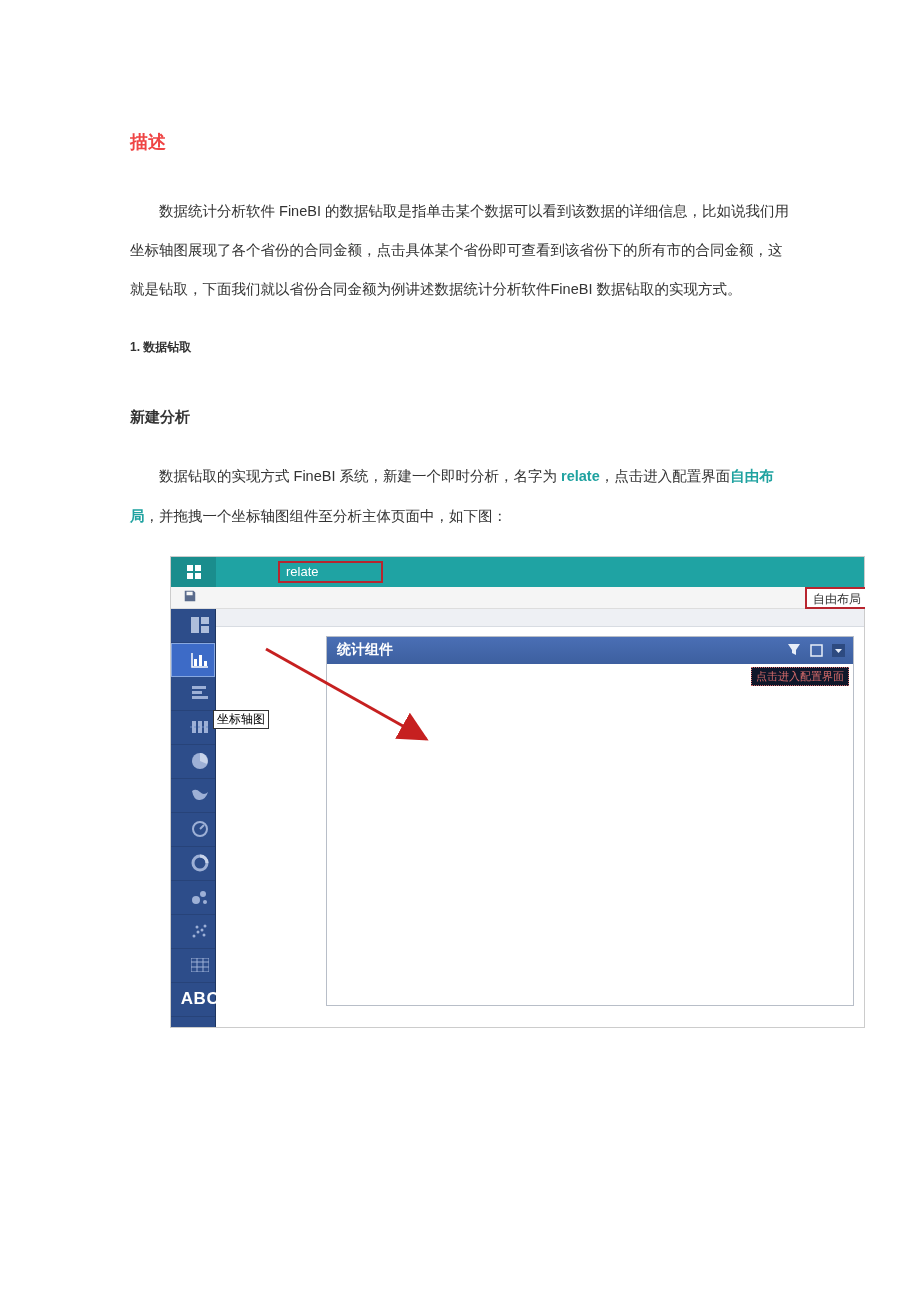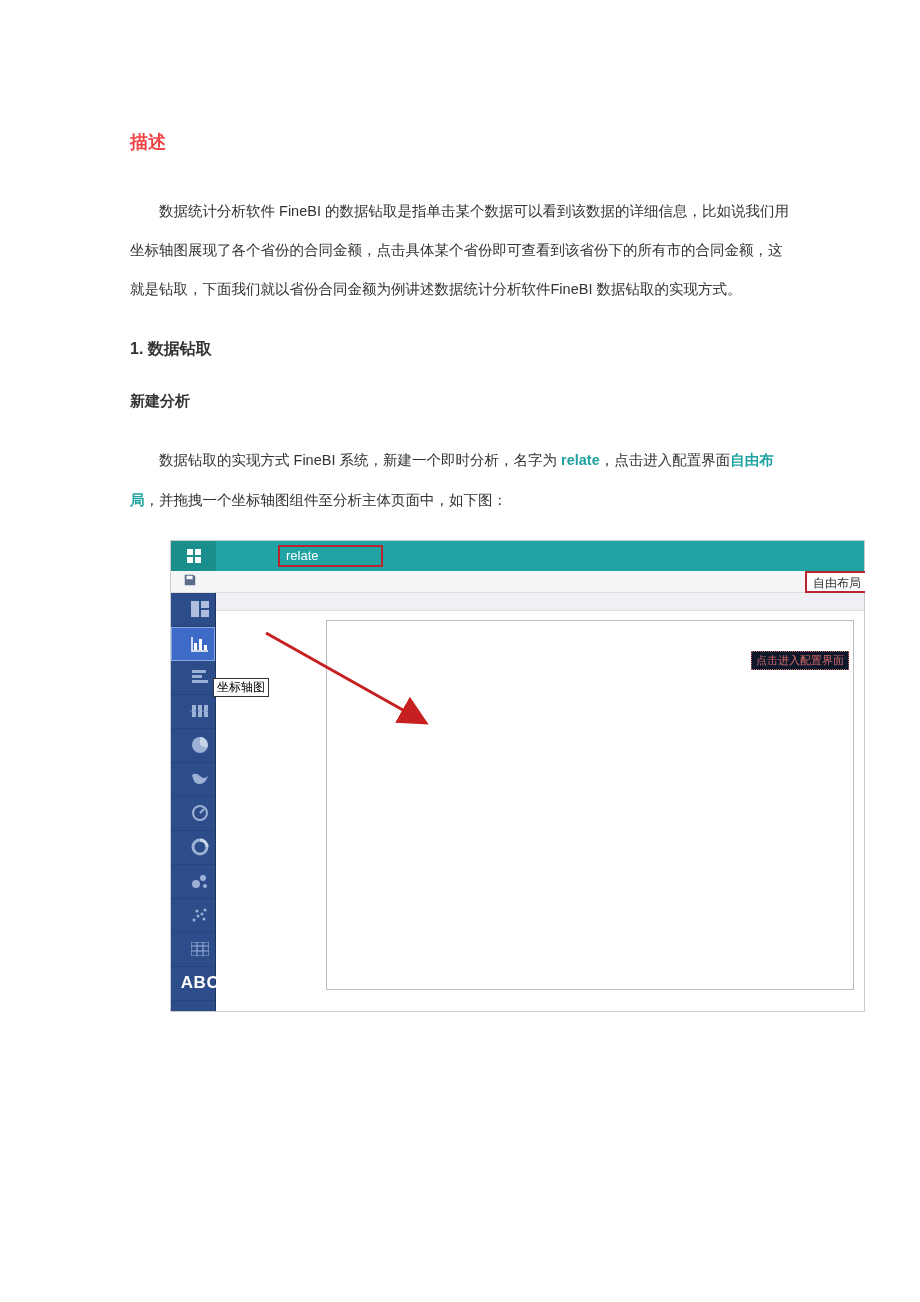--- a/index.html
+++ b/index.html
@@ -18,24 +18,24 @@
     color: #ef4444;
     margin-bottom: 38px;
   }
   .para {
     line-height: 2.7;
     text-indent: 2em;
     margin-bottom: 30px;
     color: #333;
   }
   .h2 {
-    font-size: 16px;
+    font-size: 12px;
     font-weight: bold;
     color: #333;
-    margin-bottom: 32px;
+    margin-bottom: 52px;
   }
   .h3 {
     font-size: 15px;
     font-weight: bold;
     color: #333;
     margin-bottom: 30px;
     margin-top: 32px;
   }
   .link-teal { color: #1fa2a0; font-weight: bold; }
   .bold-teal { color: #1fa2a0; font-weight: bold; }
@@ -130,21 +130,21 @@
   }
   .ss-sidebar .tool.sel {
     background: #3d6bc7;
     border: 1px solid #88a8e0;
   }
   .tool svg { display: block; }
   .tool-abc { font-size: 12px; font-weight: bold; letter-spacing: 0.5px; color: #cfe0ff; }
   .tooltip-label {
     position: absolute;
     left: 42px;
-    top: 85px;
+    top: 101px;
     background: #fff;
     border: 1px solid #333;
     font-size: 12px;
     padding: 0px 3px;
     color: #000;
     white-space: nowrap;
     z-index: 10;
   }
   .ss-canvas {
     flex: 1;
@@ -334,18 +334,38 @@
       <svg class="arrow" width="190" height="120" viewBox="0 0 190 120">
         <defs>
           <marker id="ah" markerWidth="12" markerHeight="12" refX="9" refY="5" orient="auto">
             <path d="M0 0 L10 5 L0 10 Z" fill="#c62020"></path>
           </marker>
         </defs>
         <line x1="5" y1="5" x2="165" y2="95" stroke="#c62020" stroke-width="3" marker-end="url(#ah)"></line>
       </svg>
 
       <div class="widget-panel">
+        <div class="widget-head">
+          <span>统计组件</span>
+          <span class="spacer"></span>
+          <span class="hicon">
+            <svg width="14" height="14" viewBox="0 0 14 14">
+                <path d="M1 1h12L9 7v5l-4-2V7L1 1z" fill="#e8eef8"></path>
+              </svg>
+          </span>
+          <span class="hicon">
+            <svg width="13" height="13" viewBox="0 0 13 13">
+                <rect x="1" y="1" width="11" height="11" fill="none" stroke="#e8eef8" stroke-width="1.5"></rect>
+              </svg>
+          </span>
+          <span class="hicon">
+            <svg width="13" height="13" viewBox="0 0 13 13">
+                <rect x="0" y="0" width="13" height="13" fill="#2d4a80"></rect>
+                <path d="M3 5l3.5 4L10 5z" fill="#e8eef8"></path>
+              </svg>
+          </span>
+        </div>
         <div class="config-hint">点击进入配置界面</div>
       </div>
     </div>
 
   </div>
 </div>
 
 </body></html>

